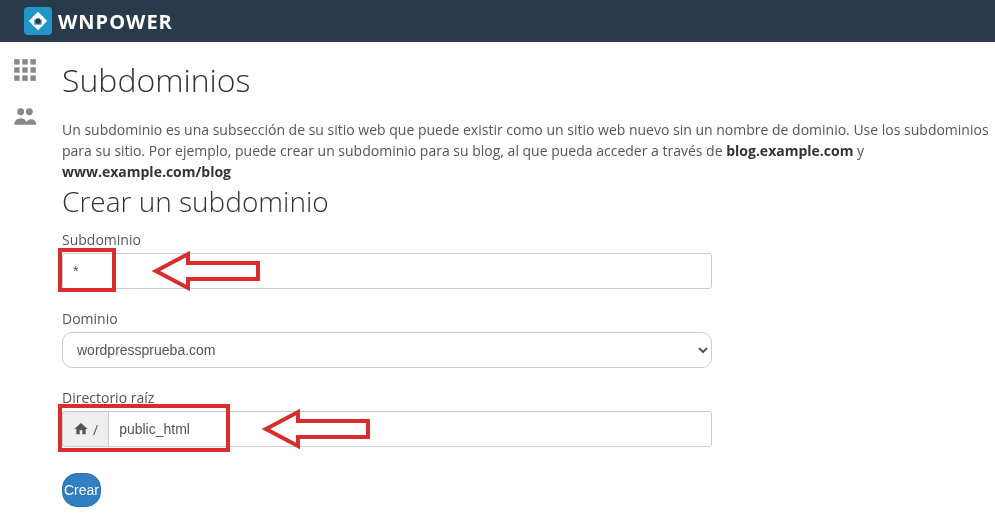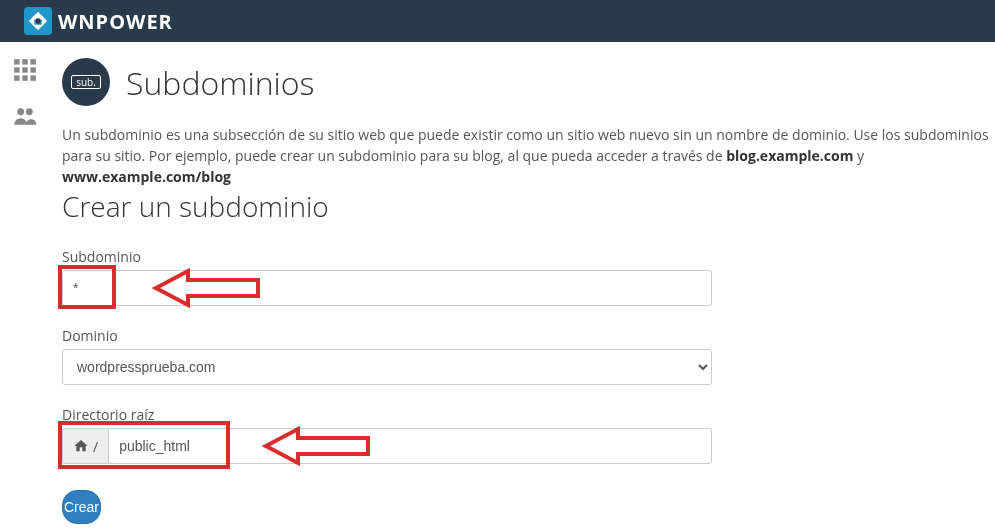--- a/index.html
+++ b/index.html
@@ -92,21 +92,21 @@
     .intro {
       font-size: 14px;
       color: #555;
       line-height: 1.5;
     }
     .intro b { font-weight: 700; color: #333; }
     .section-title {
       font-size: 28px;
       font-weight: 300;
       color: #333;
-      margin-bottom: 22px;
+      margin-bottom: 10px;
     }
     .form-group { margin-bottom: 20px; position: relative; }
     .form-label {
       font-size: 14px;
       color: #555;
       display: block;
       margin-bottom: 4px;
     }
     .text-input {
       width: 650px;
@@ -115,21 +115,21 @@
       border-radius: 3px;
       padding: 6px 10px;
       font-size: 14px;
       color: #555;
       background: #fff;
     }
     .select-input {
       width: 650px;
       height: 36px;
       border: 1px solid #ccc;
-      border-radius: 3px;
+      border-radius: 10px;
       padding: 6px 10px;
       font-size: 14px;
       color: #555;
       background: #fff;
     }
     .input-group {
       display: flex;
       width: 650px;
     }
     .input-addon {
@@ -210,23 +210,20 @@
           <circle cx="8" cy="8" r="3.2"></circle>
           <circle cx="16" cy="8" r="3.2"></circle>
           <path d="M2 20c0-3.3 2.7-6 6-6s6 2.7 6 6H2z"></path>
           <path d="M12.5 20c.5-2.8 2.2-5 5.5-5 2.2 0 4 1.5 4.5 5H12.5z"></path>
         </svg>
     </div>
   </div>
 
   <div class="main">
     <div class="page-header">
-      <div class="page-icon">
-        <span class="page-icon-inner">sub.</span>
-      </div>
       <h1 class="page-title">Subdominios</h1>
     </div>
 
     <p class="intro">
       <span>Un subdominio es una subsección de su sitio web que puede existir como un sitio web nuevo sin un nombre de dominio. Use los subdominios para su sitio. Por ejemplo, puede crear un subdominio para su blog, al que pueda acceder a través de </span><b>blog.example.com</b><span> y </span><b>www.example.com/blog</b>
     </p>
 
     <h2 class="section-title">Crear un subdominio</h2>
 
     <div class="form-group">

